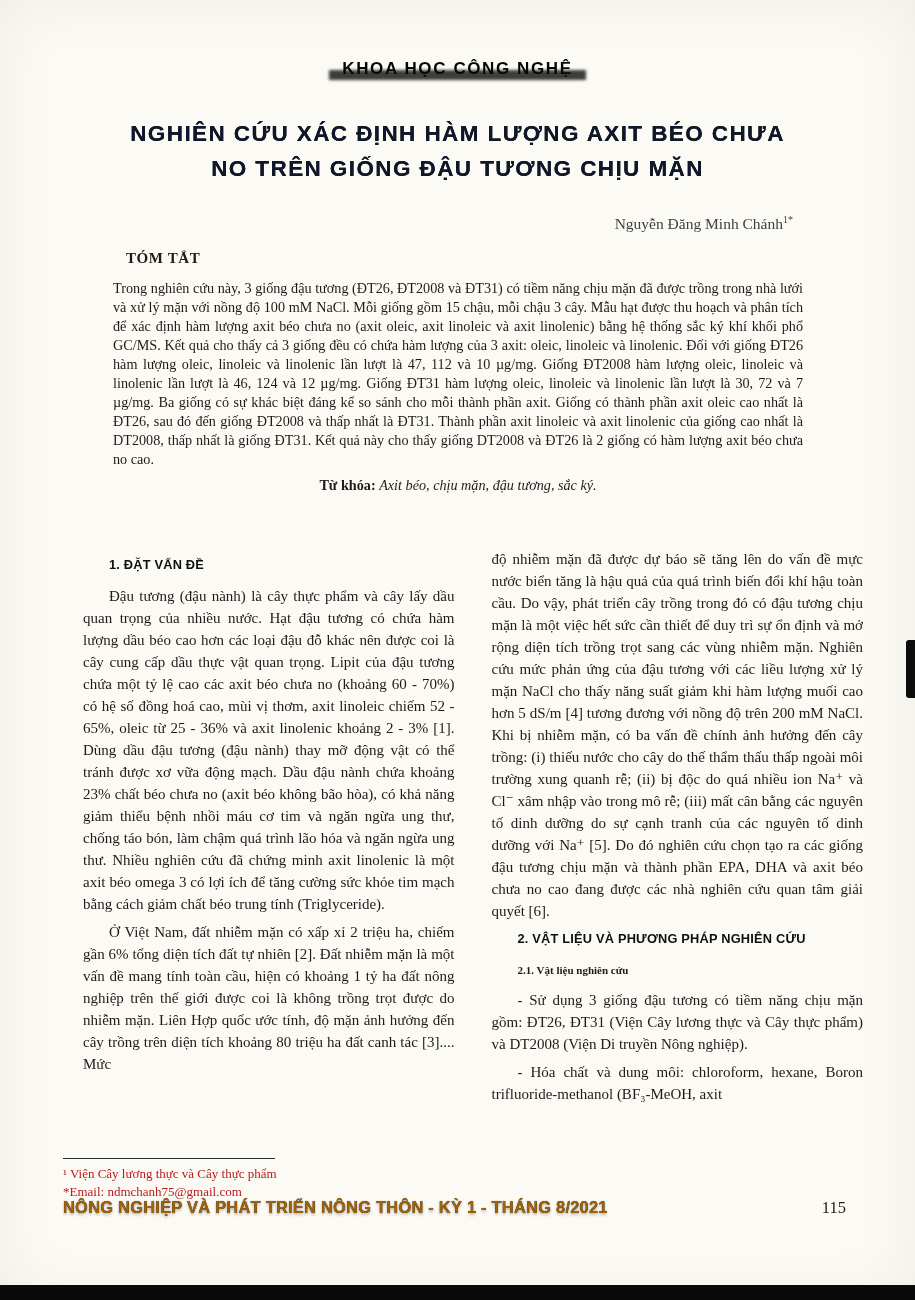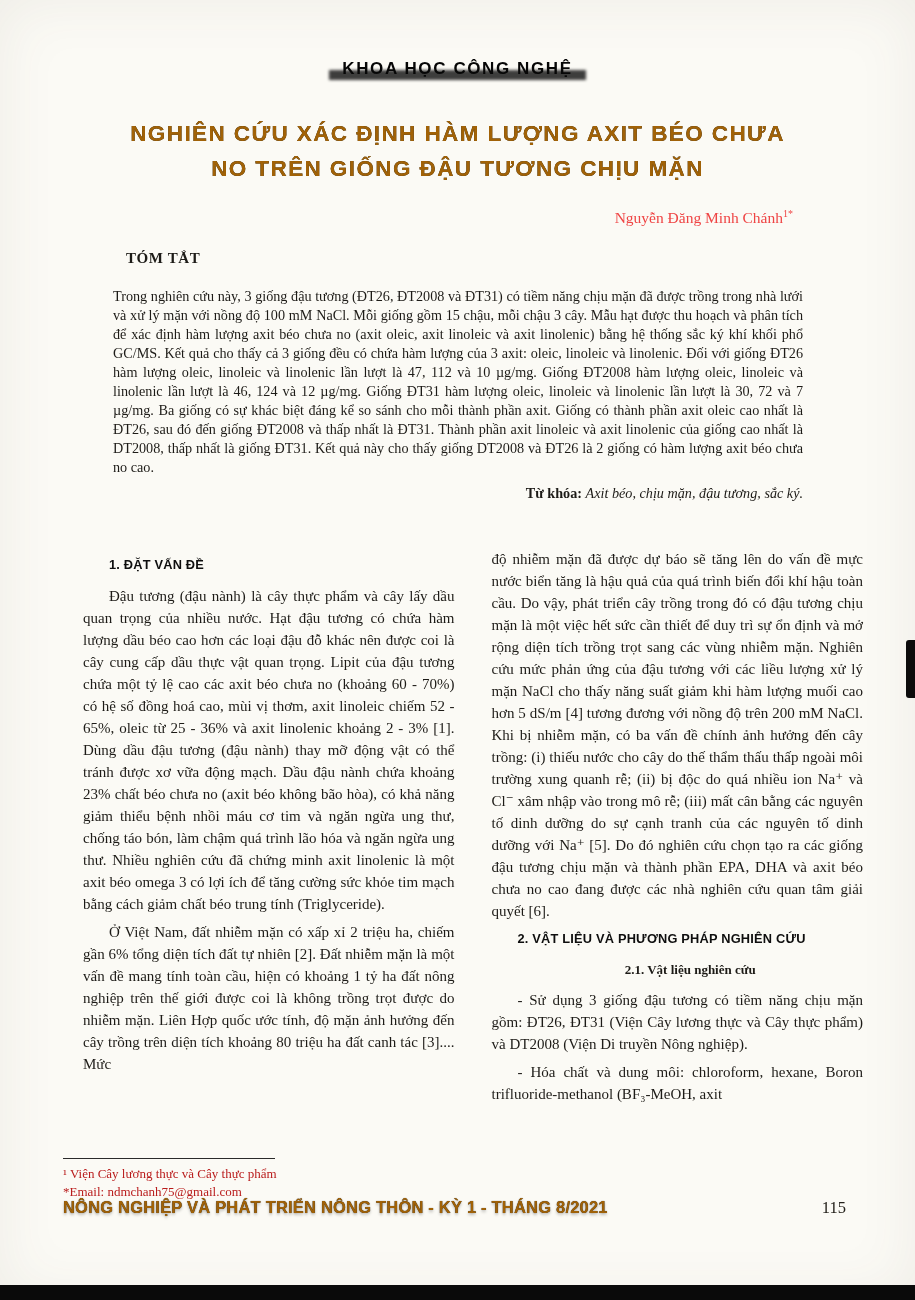--- a/index.html
+++ b/index.html
@@ -18,40 +18,40 @@
   }
   .smudge { position:relative; display:inline-block; padding:1px 8px; }
   .smudge::after {
     content:""; position:absolute; left:-5px; right:-5px; top:54%; height:46%;
     background:rgba(8,8,8,.78); filter:blur(1.6px); pointer-events:none;
   }
   
   .article-title {
     position:absolute; top:116px; left:60px; right:60px; text-align:center;
     font-family:"Liberation Sans","DejaVu Sans",sans-serif;
-    font-weight:700; font-size:22.5px; letter-spacing:1.4px; line-height:35px; color:#a16207;
+    font-weight:700; font-size:22.5px; letter-spacing:1.4px; line-height:35px; color:#0f172a;
     text-shadow:0 0 .6px #0d0d0d;
   }
-  .author-line { position:absolute; top:208px; right:122px; font-size:15.5px; color:#ef4444; }
+  .author-line { position:absolute; top:214px; right:122px; font-size:15.5px; color:#404040; }
   .author-line sup { font-size:10px; }
   
   .abstract-heading { position:absolute; top:250px; left:126px; font-weight:700; font-size:15px; letter-spacing:.6px; }
-  .abstract-block { position:absolute; top:279px; left:113px; width:690px; font-size:14.2px; line-height:19px; text-align:justify;margin-top:8px; }
-  .abstract-keywords { margin-top:7px; text-align:right; }
+  .abstract-block { position:absolute; top:279px; left:113px; width:690px; font-size:14.2px; line-height:19px; text-align:justify; }
+  .abstract-keywords { margin-top:7px; text-align:center; }
   .kw-label { font-weight:700; }
   .kw-text { font-style:italic; }
   
   .columns { position:absolute; top:548px; left:63px; width:800px; display:flex; gap:17px; }
   .col { flex:1 1 0; font-size:15px; line-height:22px; text-align:justify;margin-left:20px; }
   .sec-heading {
     font-family:"Liberation Sans","DejaVu Sans",sans-serif;
     font-weight:700; font-size:12.8px; letter-spacing:.2px; color:#0e0e0e;
     padding-left:26px; margin:6px 0 9px 0; text-align:left;
   }
-  .subsec-heading { font-weight:700; font-size:13px; text-indent:26px; margin:8px 0 8px 0; text-align:center; }
+  .subsec-heading { font-weight:700; font-size:11px; text-indent:26px; margin:8px 0 8px 0; text-align:left; }
   .para { text-indent:26px; margin-bottom:6px; }
   .para.no-indent { text-indent:0; }
   
   .footnote { position:absolute; left:63px; top:1142px; width:330px; font-size:13px; line-height:18px; color:#b91c1c;margin-top:16px; }
   .footnote-divider { border:0; border-top:1.4px solid #2a2a2a; width:212px; margin:0 0 6px 0; }
   
   .page-footer {
     position:absolute; top:1198px; left:63px; right:55px;
     display:flex; justify-content:space-between; align-items:baseline;
   }

